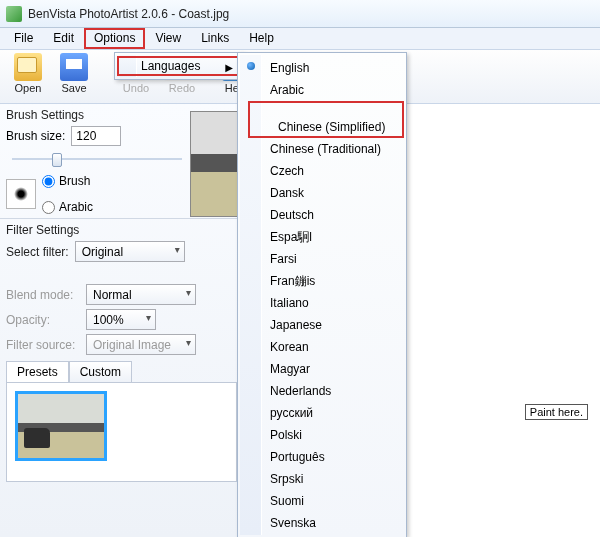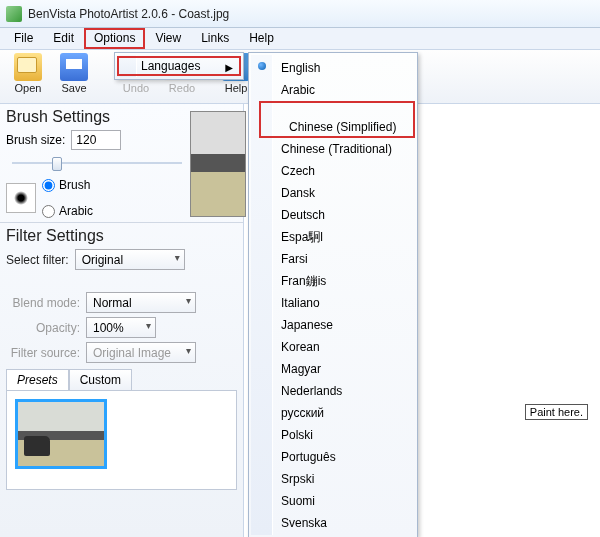--- a/index.html
+++ b/index.html
@@ -25,59 +25,59 @@
 .ic-redo::after{content:"↷"; position:absolute; inset:0; display:flex; align-items:center; justify-content:center; font-size:18px; color:#bbb;}
 .ic-help { background: radial-gradient(circle at 30% 30%, #8fd0ff, #2a7fd6); color:#fff; display:flex; align-items:center; justify-content:center; font-size:18px; font-weight:bold;}
 .tbtn.dis .lbl { color:#aaa;padding-left:8px; }
 .tsep { width:10px; }
 
 .content { display:flex; height: calc(537px - 28px - 22px - 54px); }
 .leftpanel { width: 244px; background: linear-gradient(#fafcff,#eef2f8); border-right:1px solid #c9d6e8; padding:2px 6px 6px; overflow:hidden;}
 .canvas { flex:1; background:#fff; position:relative; }
 .hint { position:absolute; right:12px; top:300px; border:1px solid #555; padding:1px 4px; font-size:11px; background:#fff; }
 
-.section-title { font-size:16px; color:#222; margin:2px 0 4px; }
+.section-title { font-size:12px; color:#222; margin:2px 0 4px; }
 .row { display:flex; align-items:center; gap:6px; margin:4px 0; font-size:12px; }
 .numbox { width:50px; height:20px; border:1px solid #abadb3; background:#fff; padding:1px 4px; font-size:12px; }
 .slider { width:170px; height:18px; position:relative; margin:2px 0 6px 6px;}
 .slider::before{content:""; position:absolute; left:0; right:0; top:8px; height:2px; background:#c9d6e8;}
 .slider .thumb{position:absolute; left:40px; top:3px; width:10px; height:14px; background:linear-gradient(#fff,#d9e3f0); border:1px solid #8aa1bf; border-radius:2px;}
 
 .brush-preview { width:30px; height:30px; border:1px solid #b6b6b6; background:#fff; display:flex; align-items:center; justify-content:center; }
 .brush-preview .dot{ width:14px; height:14px; background: radial-gradient(circle,#000 30%, rgba(0,0,0,0) 70%); border-radius:50%;}
 .radio-col { display:flex; flex-direction:column; gap:12px; }
 .radio-col label { display:flex; align-items:center; gap:4px; font-size:12px;}
 .radio-col input { margin:0; }
 
 .hr { height:1px; background:#fff; border-top:1px solid #d0d8e4; margin:4px -6px; }
 
 .combo { height:21px; border:1px solid #abadb3; background:linear-gradient(#fff,#eef2f8); padding:1px 18px 1px 6px; font-size:12px; position:relative; min-width:110px; display:inline-flex; align-items:center;}
 .combo::after { content:"▾"; position:absolute; right:4px; top:2px; font-size:10px; color:#555;}
 .combo.dis { color:#9a9a9a; }
-.lbl { color:#222;text-align:right; }
+.lbl { color:#222; }
 .lbl.dis { color:#9a9a9a; }
 
 .tabs { display:flex; margin-top:6px; }
 .tab { padding:3px 10px; border:1px solid #c0c9d8; background:linear-gradient(#fff,#eef2f8); font-size:12px; border-bottom:none;}
-.tab.active { background:#fff;font-style:italic; }
+.tab.active { background:#fff; }
 .tabbody { border:1px solid #c0c9d8; height:100px; background:#fff; padding:8px; }
 .thumb-img { width:92px; height:70px; border:3px solid #2aa3ff; background:linear-gradient(180deg,#d9dcd6 0 45%, #555 45% 60%, #c9c29a 60% 100%); position:relative;}
 .thumb-img::after{content:""; position:absolute; left:6px; bottom:10px; width:26px; height:20px; background:#2e2e2e; border-radius:3px 5px 2px 2px;}
 
 .floating-thumb { position:absolute; left:190px; top:111px; width:56px; height:106px; border:1px solid #888; background:linear-gradient(180deg,#ddd 0 40%, #555 40% 58%, #c9c29a 58% 100%);}
 
 
 .submenu { position:absolute; left:114px; top:52px; width:130px; background:linear-gradient(#fdfefe,#eef3fb); border:1px solid #a7b8cf; box-shadow:2px 2px 4px rgba(0,0,0,.2); padding:3px 2px; z-index:5;}
 .submenu .srow { padding:3px 8px 3px 24px; font-size:12px; position:relative;}
 .submenu .srow .arrow { position:absolute; right:6px; top:4px; font-size:10px;}
 .submenu .srow.boxed { border:2px solid #d53131; padding:1px 6px 1px 22px;}
 .submenu .gutter { position:absolute; left:2px; top:2px; bottom:2px; width:20px; background:linear-gradient(#f6f9fd,#e8eef8); border-right:1px solid #fff;}
 
 
-.langmenu { position:absolute; left:248px; top:52px; width:170px; bottom:0; background:linear-gradient(#fdfefe,#f3f6fb); border:1px solid #a7b8cf; border-bottom:none; box-shadow:2px 2px 4px rgba(0,0,0,.2); z-index:6; padding:4px 2px;}
+.langmenu { position:absolute; left:237px; top:52px; width:170px; bottom:0; background:linear-gradient(#fdfefe,#f3f6fb); border:1px solid #a7b8cf; border-bottom:none; box-shadow:2px 2px 4px rgba(0,0,0,.2); z-index:6; padding:4px 2px;}
 .langmenu .gutter { position:absolute; left:2px; top:2px; bottom:2px; width:22px; background:linear-gradient(#f6f9fd,#e8eef8); border-right:1px solid #fff;}
 .langitem { position:relative; padding:3px 8px 3px 30px; font-size:12px; line-height:16px;}
 .langitem .bullet { position:absolute; left:7px; top:5px; width:8px; height:8px; border-radius:50%; background:radial-gradient(circle at 35% 35%, #6fb7ff, #0b5fb0);}
 .langitem.boxed { border:2px solid #d53131; padding:16px 6px 1px 28px;margin-left:8px; }
 
 </style>
 </head>
 <body>
 
 <div class="titlebar">

